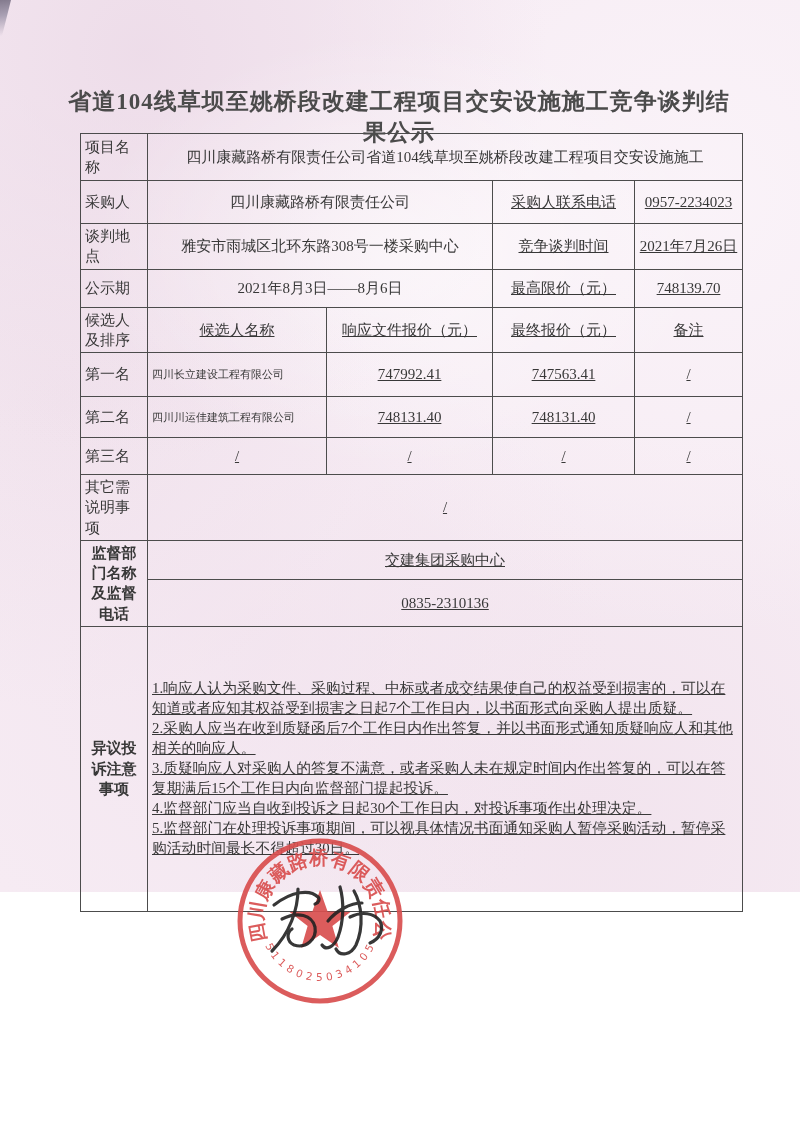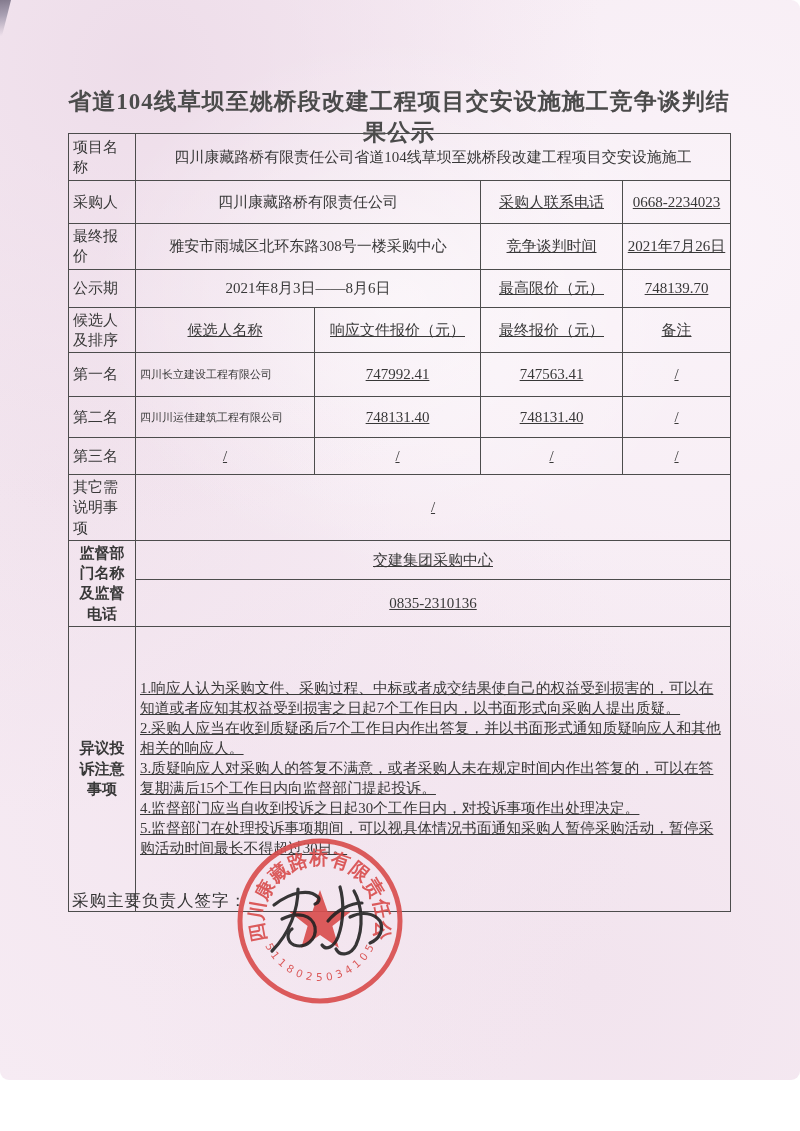--- a/index.html
+++ b/index.html
@@ -1,44 +1,43 @@
 <!DOCTYPE html>
 <html><head>
 <meta charset="utf-8">
 <style>
   html,body{margin:0;padding:0;}
   body{
     width:800px;height:1131px;overflow:hidden;
     font-family:"Liberation Serif","DejaVu Serif",serif;
   }
   .page{
-    position:relative;width:800px;height:1080px;
+    position:relative;width:800px;height:892px;
     background:
       radial-gradient(ellipse 55% 35% at 50% 28%, rgba(255,255,255,0.55), transparent 70%),
       radial-gradient(circle at 18% 6%, rgba(233,213,228,0.65), transparent 38%),
       radial-gradient(circle at 88% 22%, rgba(251,245,250,0.8), transparent 45%),
       radial-gradient(circle at 32% 72%, rgba(240,224,236,0.5), transparent 42%),
       radial-gradient(circle at 74% 91%, rgba(238,221,233,0.5), transparent 40%),
       radial-gradient(circle at 8% 45%, rgba(236,219,231,0.5), transparent 35%),
       #f6ebf3;
     color:#3a3a3a;
-    border-radius:9px;
   }
   .corner-artifact{
     position:absolute;top:0;left:0;width:11px;height:44px;
     background:linear-gradient(172deg,#837a8d 0%,#aaa1b4 35%,rgba(200,190,205,0) 80%);
     clip-path:polygon(0 0,100% 0,0 100%);
   }
   .doc-title{
     position:absolute;left:68px;top:86px;width:662px;
     text-align:center;font-size:23px;font-weight:700;color:#4b4b4b;
     letter-spacing:1px;margin:0;
   }
   table.results{
-    position:absolute;left:68px;top:133px;width:662px;
+    position:absolute;left:80px;top:133px;width:662px;
     border-collapse:collapse;table-layout:fixed;
     font-size:15px;color:#383838;
   }
   table.results td{
     border:1.6px solid #4c4c4c;
     vertical-align:middle;
     padding:2px 4px;
     line-height:1.35;
     overflow:hidden;
   }
@@ -76,24 +75,24 @@
     </colgroup>
     <tbody>
       <tr style="height:47px">
         <td class="lbl">项目名称</td>
         <td class="val" colspan="4">四川康藏路桥有限责任公司省道104线草坝至姚桥段改建工程项目交安设施施工</td>
       </tr>
       <tr style="height:43px">
         <td class="lbl">采购人</td>
         <td class="val" colspan="2">四川康藏路桥有限责任公司</td>
         <td class="ctr">采购人联系电话</td>
-        <td class="ctr">0668-2234023</td>
+        <td class="ctr">0957-2234023</td>
       </tr>
       <tr style="height:40px">
-        <td class="lbl">最终报价</td>
+        <td class="lbl">谈判地点</td>
         <td class="val" colspan="2">雅安市雨城区北环东路308号一楼采购中心</td>
         <td class="ctr">竞争谈判时间</td>
         <td class="ctr">2021年7月26日</td>
       </tr>
       <tr style="height:38px">
         <td class="lbl">公示期</td>
         <td class="val" colspan="2">2021年8月3日——8月6日</td>
         <td class="ctr">最高限价（元）</td>
         <td class="ctr">748139.70</td>
       </tr>
@@ -142,21 +141,20 @@
           <p class="notice-line">1.响应人认为采购文件、采购过程、中标或者成交结果使自己的权益受到损害的，可以在知道或者应知其权益受到损害之日起7个工作日内，以书面形式向采购人提出质疑。</p>
           <p class="notice-line">2.采购人应当在收到质疑函后7个工作日内作出答复，并以书面形式通知质疑响应人和其他相关的响应人。</p>
           <p class="notice-line">3.质疑响应人对采购人的答复不满意，或者采购人未在规定时间内作出答复的，可以在答复期满后15个工作日内向监督部门提起投诉。</p>
           <p class="notice-line">4.监督部门应当自收到投诉之日起30个工作日内，对投诉事项作出处理决定。</p>
           <p class="notice-line">5.监督部门在处理投诉事项期间，可以视具体情况书面通知采购人暂停采购活动，暂停采购活动时间最长不得超过30日。</p>
         </td>
       </tr>
     </tbody>
   </table>
 
-  <div class="sig-label">采购主要负责人签字：</div>
 
   <svg class="stamp" viewBox="0 0 176 176" xmlns="http://www.w3.org/2000/svg">
     <defs>
       <path id="arcTop" d="M 34.4,107.5 A 57,57 0 1 1 141.6,107.5" fill="none"></path>
       <path id="arcBottom" d="M 30.6,105.5 A 60,60 0 0 0 145.4,105.5" fill="none"></path>
     </defs>
     <g opacity="0.92">
       <circle cx="88" cy="88" r="80" fill="none" stroke="#d94f4f" stroke-width="5"></circle>
       <path d="M88,57 L95.6,78.5 L118.4,79.1 L100.4,93 L106.8,114.9 L88,102 L69.2,114.9 L75.6,93 L57.6,79.1 L80.4,78.5 Z" fill="#d94f4f"></path>
       <text font-size="19" font-weight="bold" fill="#d94f4f" font-family="Liberation Serif, DejaVu Serif, serif">

